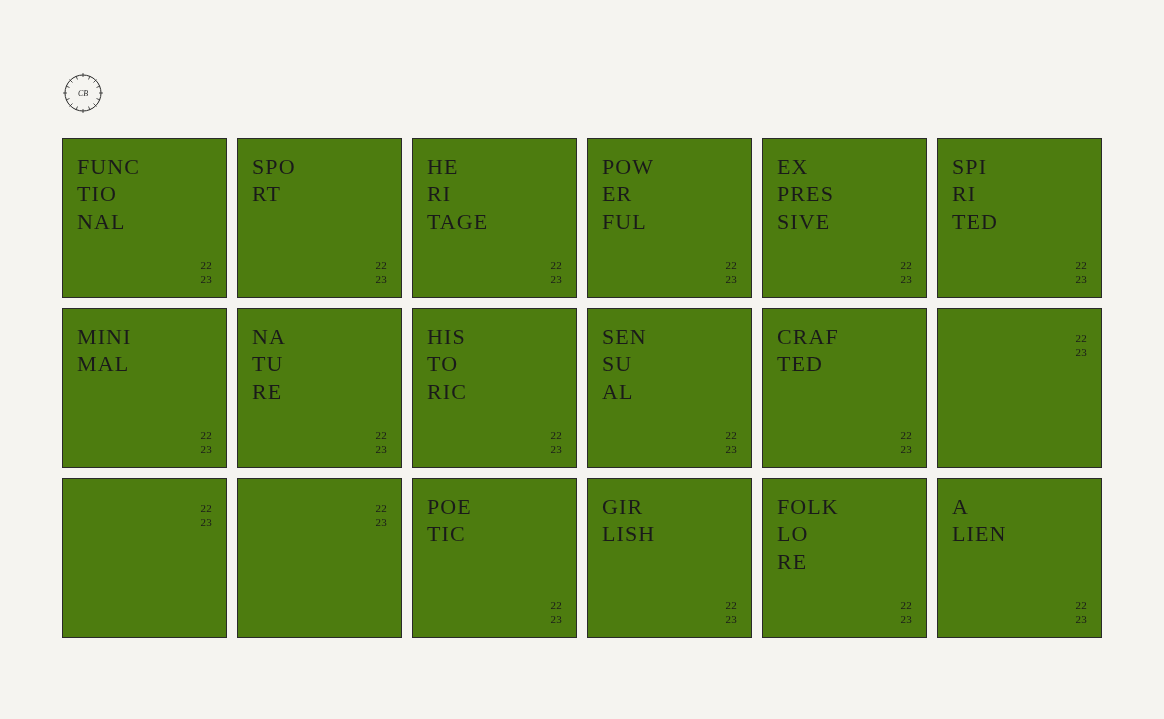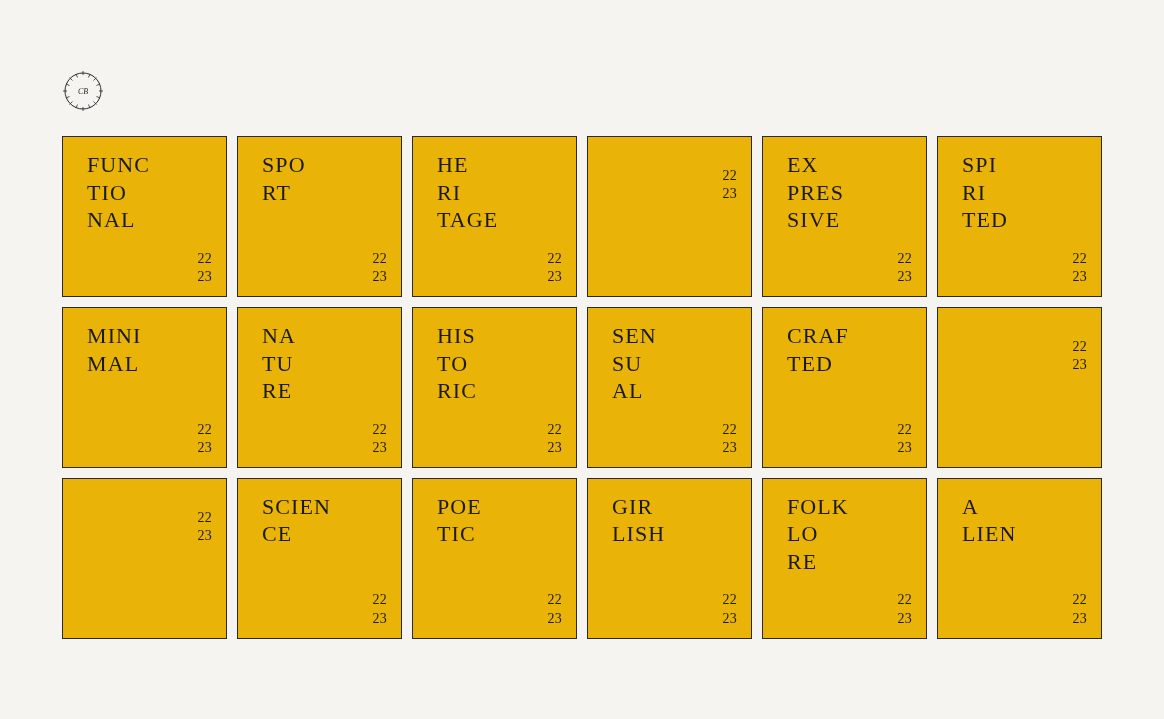--- a/index.html
+++ b/index.html
@@ -41,47 +41,47 @@
       font-weight: 400;
     }
 
     .grid {
       display: grid;
       grid-template-columns: repeat(6, 1fr);
       gap: 10px;
     }
 
     .card {
-      background: #eab308;
+      background: #4d7c0f;
       border: 1.5px solid #2a2a2a;
-      padding: 14px 14px 10px 24px;
+      padding: 14px 14px 10px 14px;
       min-height: 160px;
       display: flex;
       flex-direction: column;
       position: relative;
     }
 
     .card-title {
       font-family: 'Georgia', serif;
       font-size: 22px;
       line-height: 1.25;
       color: #1a1a1a;
       font-weight: 400;
       letter-spacing: 0.05em;
       flex-grow: 1;
     }
 
     .card-year {
       font-family: 'Georgia', serif;
-      font-size: 14px;
+      font-size: 11px;
       color: #1a1a1a;
       text-align: right;
       line-height: 1.3;
       letter-spacing: 0.02em;
-      margin-top: 16px;
+      margin-top: 8px;
       align-self: flex-end;
     }
   </style>
 </head>
 <body>
 
 <div class="page">
   <div class="header">
 
     <svg class="logo" viewBox="0 0 42 42" xmlns="http://www.w3.org/2000/svg">
@@ -116,20 +116,21 @@
       </div>
       <div class="card">
         <div class="card-title">SPO<br>RT</div>
         <div class="card-year">22<br>23</div>
       </div>
       <div class="card">
         <div class="card-title">HE<br>RI<br>TAGE</div>
         <div class="card-year">22<br>23</div>
       </div>
       <div class="card">
+        <div class="card-title">POW<br>ER<br>FUL</div>
         <div class="card-year">22<br>23</div>
       </div>
       <div class="card">
         <div class="card-title">EX<br>PRES<br>SIVE</div>
         <div class="card-year">22<br>23</div>
       </div>
       <div class="card">
         <div class="card-title">SPI<br>RI<br>TED</div>
         <div class="card-year">22<br>23</div>
       </div>
@@ -153,21 +154,20 @@
         <div class="card-title">CRAF<br>TED</div>
         <div class="card-year">22<br>23</div>
       </div>
       <div class="card">
         <div class="card-year">22<br>23</div>
       </div>
       <div class="card">
         <div class="card-year">22<br>23</div>
       </div>
       <div class="card">
-        <div class="card-title">SCIEN<br>CE</div>
         <div class="card-year">22<br>23</div>
       </div>
       <div class="card">
         <div class="card-title">POE<br>TIC</div>
         <div class="card-year">22<br>23</div>
       </div>
       <div class="card">
         <div class="card-title">GIR<br>LISH</div>
         <div class="card-year">22<br>23</div>
       </div>

